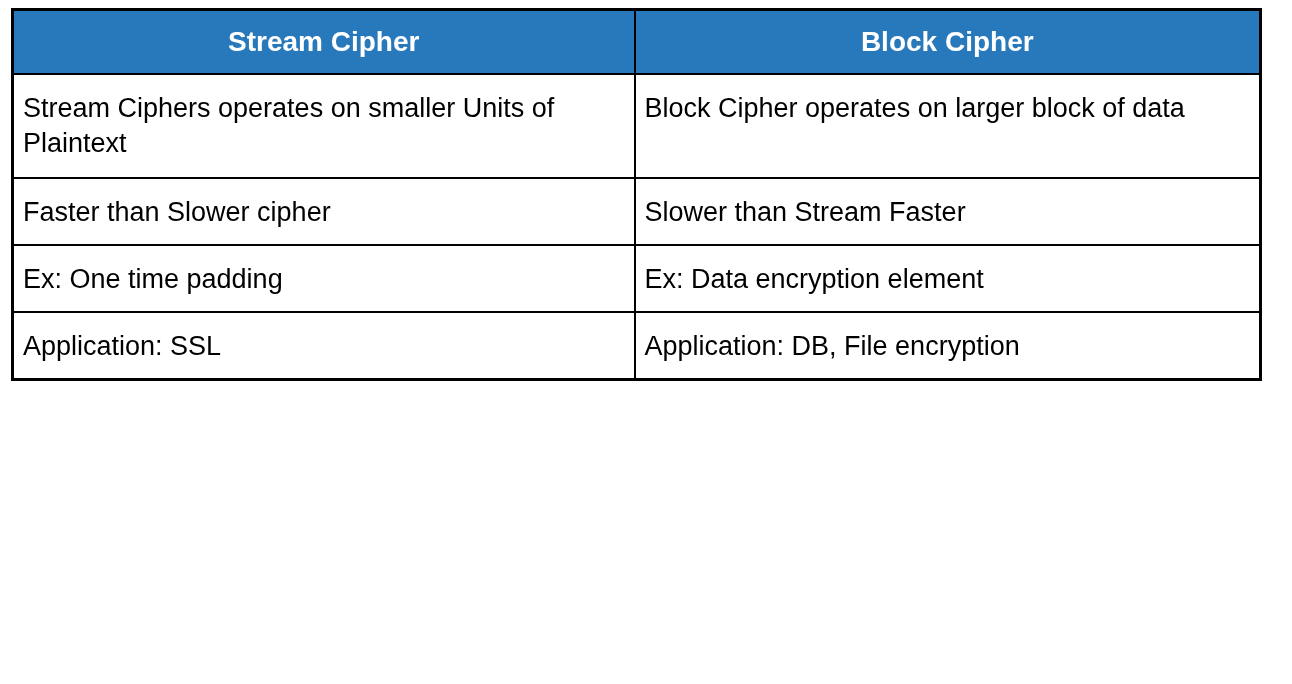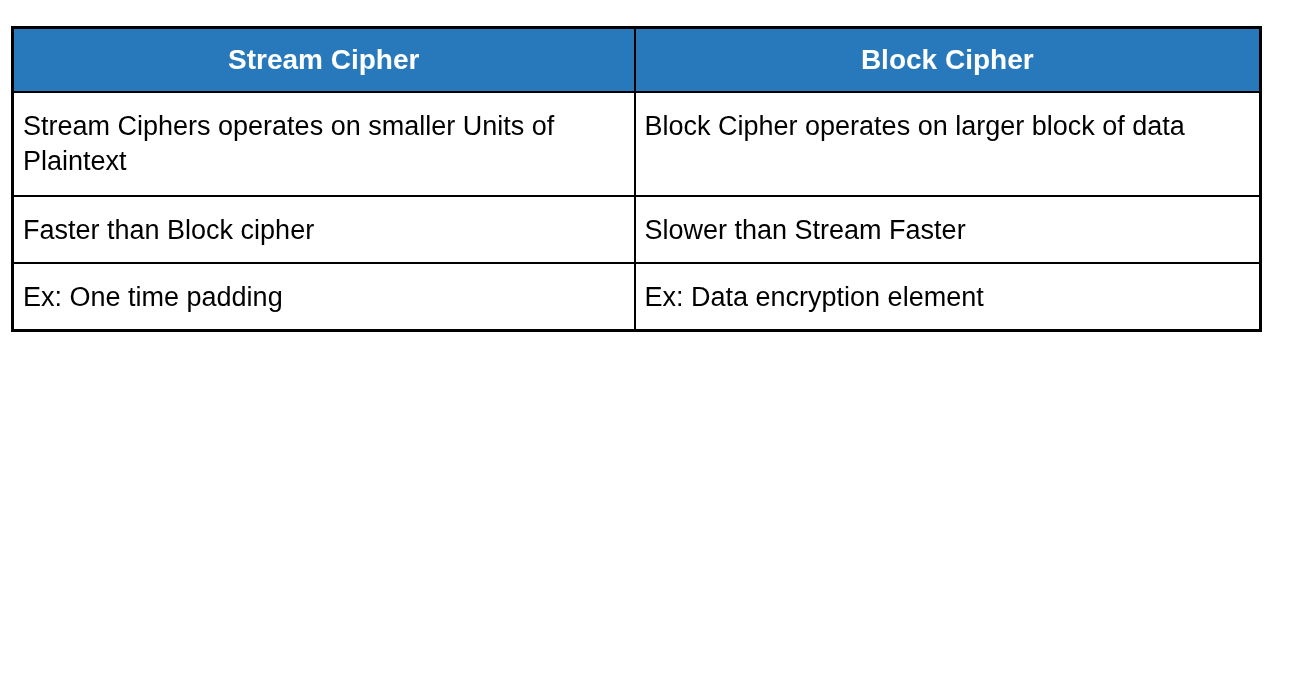--- a/index.html
+++ b/index.html
@@ -11,21 +11,21 @@
   .page {
     position: relative;
     width: 1292px;
     height: 684px;
     background: #ffffff;
     overflow: hidden;
   }
   table.cipher-table {
     position: absolute;
     left: 11px;
-    top: 26px;
+    top: 8px;
     width: 1248px;
     border-collapse: collapse;
     table-layout: fixed;
     border: 3px solid #000000;
   }
   table.cipher-table th,
   table.cipher-table td {
     border: 2px solid #000000;
     box-sizing: border-box;
     overflow: hidden;
@@ -73,22 +73,26 @@
         <th>Stream Cipher</th>
         <th>Block Cipher</th>
       </tr>
     </thead>
     <tbody>
       <tr class="row-0">
         <td>Stream Ciphers operates on smaller Units of Plaintext</td>
         <td>Block Cipher operates on larger block of data</td>
       </tr>
       <tr class="row-1">
-        <td>Faster than Block cipher</td>
+        <td>Faster than Slower cipher</td>
         <td>Slower than Stream Faster</td>
       </tr>
       <tr class="row-5">
         <td>Ex: One time padding</td>
         <td>Ex: Data encryption element</td>
       </tr>
+      <tr class="row-6">
+        <td>Application: SSL</td>
+        <td>Application: DB, File encryption</td>
+      </tr>
     </tbody>
   </table>
 </div>
 
 </body></html>

